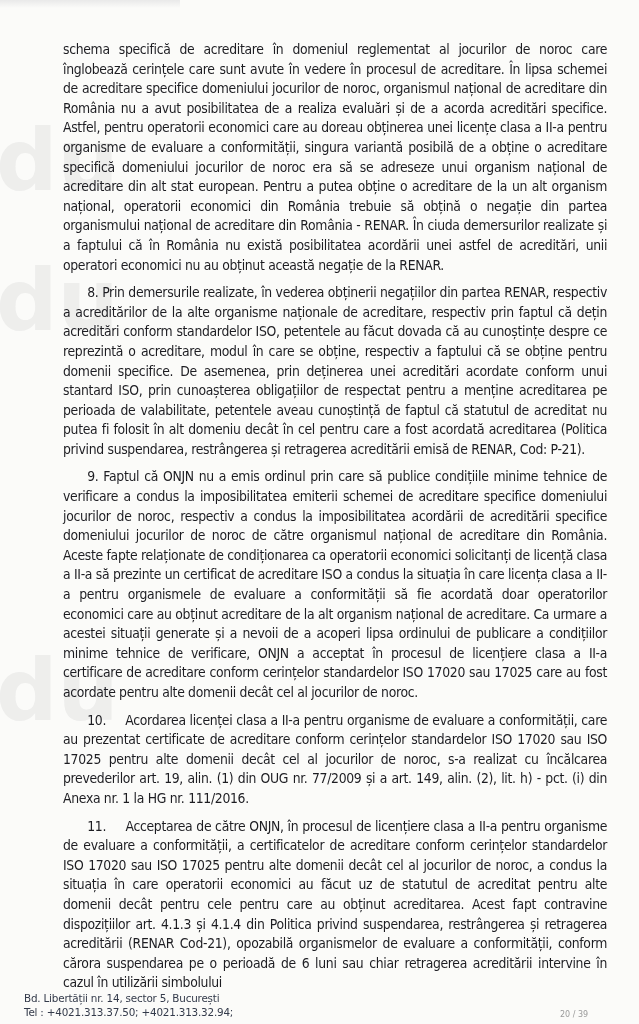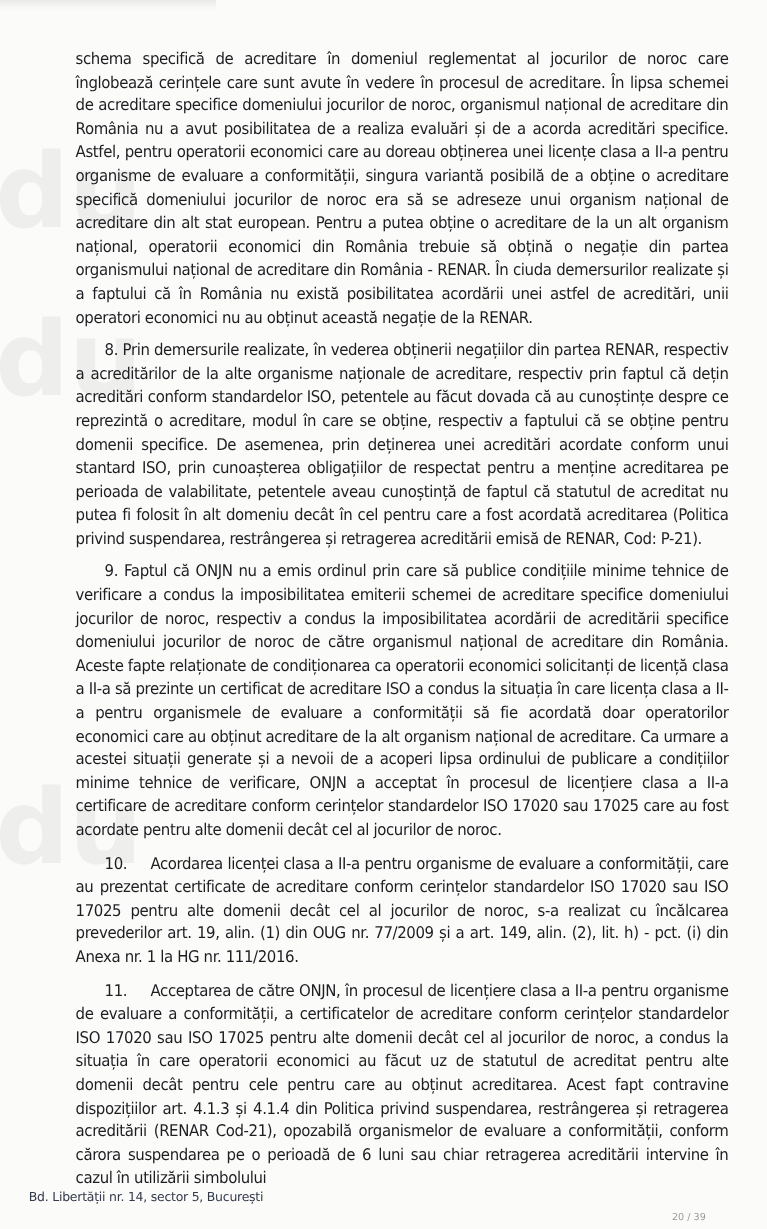--- a/index.html
+++ b/index.html
@@ -66,15 +66,16 @@
     <span>Acordarea licenței clasa a II-a pentru organisme de evaluare a conformității, care au prezentat certificate de acreditare conform cerințelor standardelor ISO 17020 sau ISO 17025 pentru alte domenii decât cel al jocurilor de noroc, s-a realizat cu încălcarea prevederilor art. 19, alin. (1) din OUG nr. 77/2009 și a art. 149, alin. (2), lit. h) - pct. (i) din Anexa nr. 1 la HG nr. 111/2016.</span>
   </p>
   <p class="gap indent">
     <span>11.</span>&nbsp;&nbsp;&nbsp;&nbsp;
     <span>Acceptarea de către ONJN, în procesul de licențiere clasa a II-a pentru organisme de evaluare a conformității, a certificatelor de acreditare conform cerințelor standardelor ISO 17020 sau ISO 17025 pentru alte domenii decât cel al jocurilor de noroc, a condus la situația în care operatorii economici au făcut uz de statutul de acreditat pentru alte domenii decât pentru cele pentru care au obținut acreditarea. Acest fapt contravine dispozițiilor art. 4.1.3 și 4.1.4 din Politica privind suspendarea, restrângerea și retragerea acreditării (RENAR Cod-21), opozabilă organismelor de evaluare a conformității, conform cărora suspendarea pe o perioadă de 6 luni sau chiar retragerea acreditării intervine în cazul în utilizării simbolului</span>
   </p>
 </div>
 
 <div class="footer">
   <div>Bd. Libertății nr. 14, sector 5, București</div>
+  <div>Tel : +4021.313.37.50; +4021.313.32.94;</div>
 </div>
 
 <div class="pagenum">20 / 39</div>
 
 </body></html>

